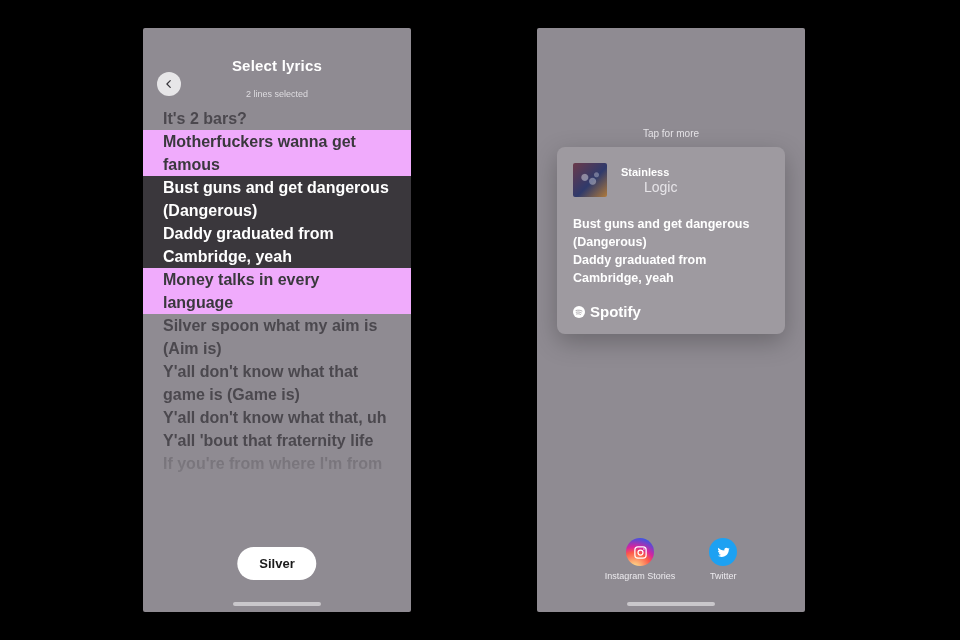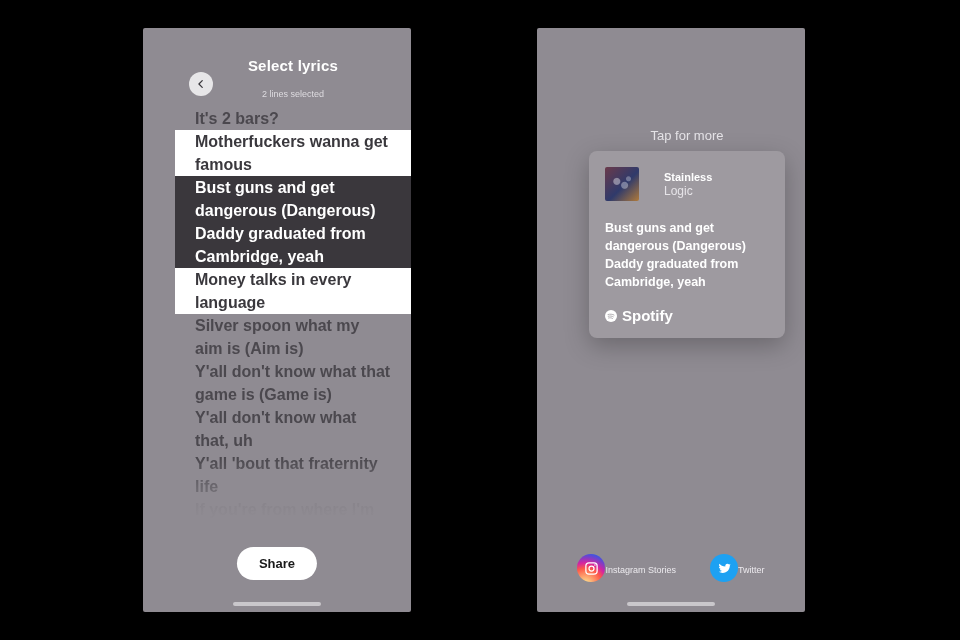--- a/index.html
+++ b/index.html
@@ -8,21 +8,20 @@
 
   .phone {
     position: absolute;
     top: 28px;
     width: 268px;
     height: 584px;
     background: #8f8b92;
     border-radius: 2px;
     overflow: hidden;
     color: #3c3a3f;
-    padding-left: 32px;
   }
   .phone-left { left: 143px; }
   .phone-right { left: 537px; }
 
   
   .hdr {
     position: relative;
     height: 72px;
     display: flex;
     align-items: center;
@@ -53,21 +52,21 @@
   }
   .line {
     font-weight: 700;
     font-size: 16px;
     line-height: 23px;
     padding: 0 20px;
     color: #4b484e;
     cursor: pointer;
   }
   .line.dim {
-    background: #ffffff;
+    background: #f0abfc;
     color: #3a383d;
   }
   .line.sel {
     background: #3a373c;
     color: #fff;
   }
   .fade {
     position: absolute;
     left: 0; right: 0; bottom: 0;
     height: 90px;
@@ -96,49 +95,49 @@
     transform: translateX(-50%);
     width: 88px; height: 4px;
     background: #c9c7cb;
     border-radius: 2px;
   }
 
   
   .hint {
     text-align: center;
     color: #e4e2e6;
-    font-size: 13px;
+    font-size: 10px;
     margin-top: 100px;
   }
 
   .card {
     margin: 8px 20px 0 20px;
     background: #9e9aa0;
     border-radius: 8px;
     padding: 16px 16px 14px 16px;
     box-shadow: 0 8px 24px rgba(0,0,0,0.25);
   }
-  .card-top { display: flex; align-items: center; gap: 25px; }
+  .card-top { display: flex; align-items: center; gap: 14px; }
   .art {
     width: 34px; height: 34px;
     background: linear-gradient(135deg,#6b3a4a 0%, #2f3a6b 55%, #b07a3a 100%);
     border-radius: 2px;
     position: relative;
     overflow: hidden;
   }
   .art::after{
     content:"";
     position:absolute; inset:4px;
     background:
       radial-gradient(circle at 30% 40%, rgba(255,255,255,0.4) 0 3px, transparent 4px),
       radial-gradient(circle at 60% 55%, rgba(255,255,255,0.35) 0 3px, transparent 4px),
       radial-gradient(circle at 75% 30%, rgba(255,255,255,0.3) 0 2px, transparent 3px);
   }
   .meta-title { color: #fff; font-weight: 700; font-size: 11px; }
-  .meta-artist { color: #e6e4e8; font-size: 12px; margin-top: 1px; }
+  .meta-artist { color: #e6e4e8; font-size: 14px; margin-top: 1px; margin-left: 23px; }
   .card-lyrics {
     color: #fff;
     font-weight: 700;
     font-size: 12.5px;
     line-height: 18px;
     margin-top: 18px;
   }
   .card-brand {
     display: flex; align-items: center; gap: 5px;
     margin-top: 16px;
@@ -151,21 +150,21 @@
   .targets {
     position: absolute;
     bottom: 30px;
     left: 0; right: 0;
     display: flex;
     justify-content: center;
     gap: 34px;
   }
   .target {
     display: flex;
-    flex-direction: row;
+    flex-direction: column;
     align-items: center;
     cursor: pointer;
     color: #eceaee;
   }
   .target .circ {
     width: 28px; height: 28px;
     border-radius: 50%;
     display: flex; align-items:center; justify-content:center;
   }
   .target .lbl { font-size: 9px; margin-top: 5px; text-align:center; line-height: 11px; }
@@ -198,21 +197,21 @@
       <div class="line sel">Daddy graduated from Cambridge, yeah</div>
       <div class="line dim">Money talks in every language</div>
       <div class="line">Silver spoon what my aim is (Aim is)</div>
       <div class="line">Y'all don't know what that game is (Game is)</div>
       <div class="line">Y'all don't know what that, uh</div>
       <div class="line">Y'all 'bout that fraternity life</div>
       <div class="line" style="opacity:0.35">If you're from where I'm from</div>
       <div class="fade"></div>
     </div>
 
-    <div class="share-pill">Share</div>
+    <div class="share-pill">Silver</div>
     <div class="home-ind"></div>
   </div>
 
   <div class="phone phone-right">
 
     <div class="hint">Tap for more</div>
 
     <div class="card">
       <div class="card-top">
         <div class="art"></div>

